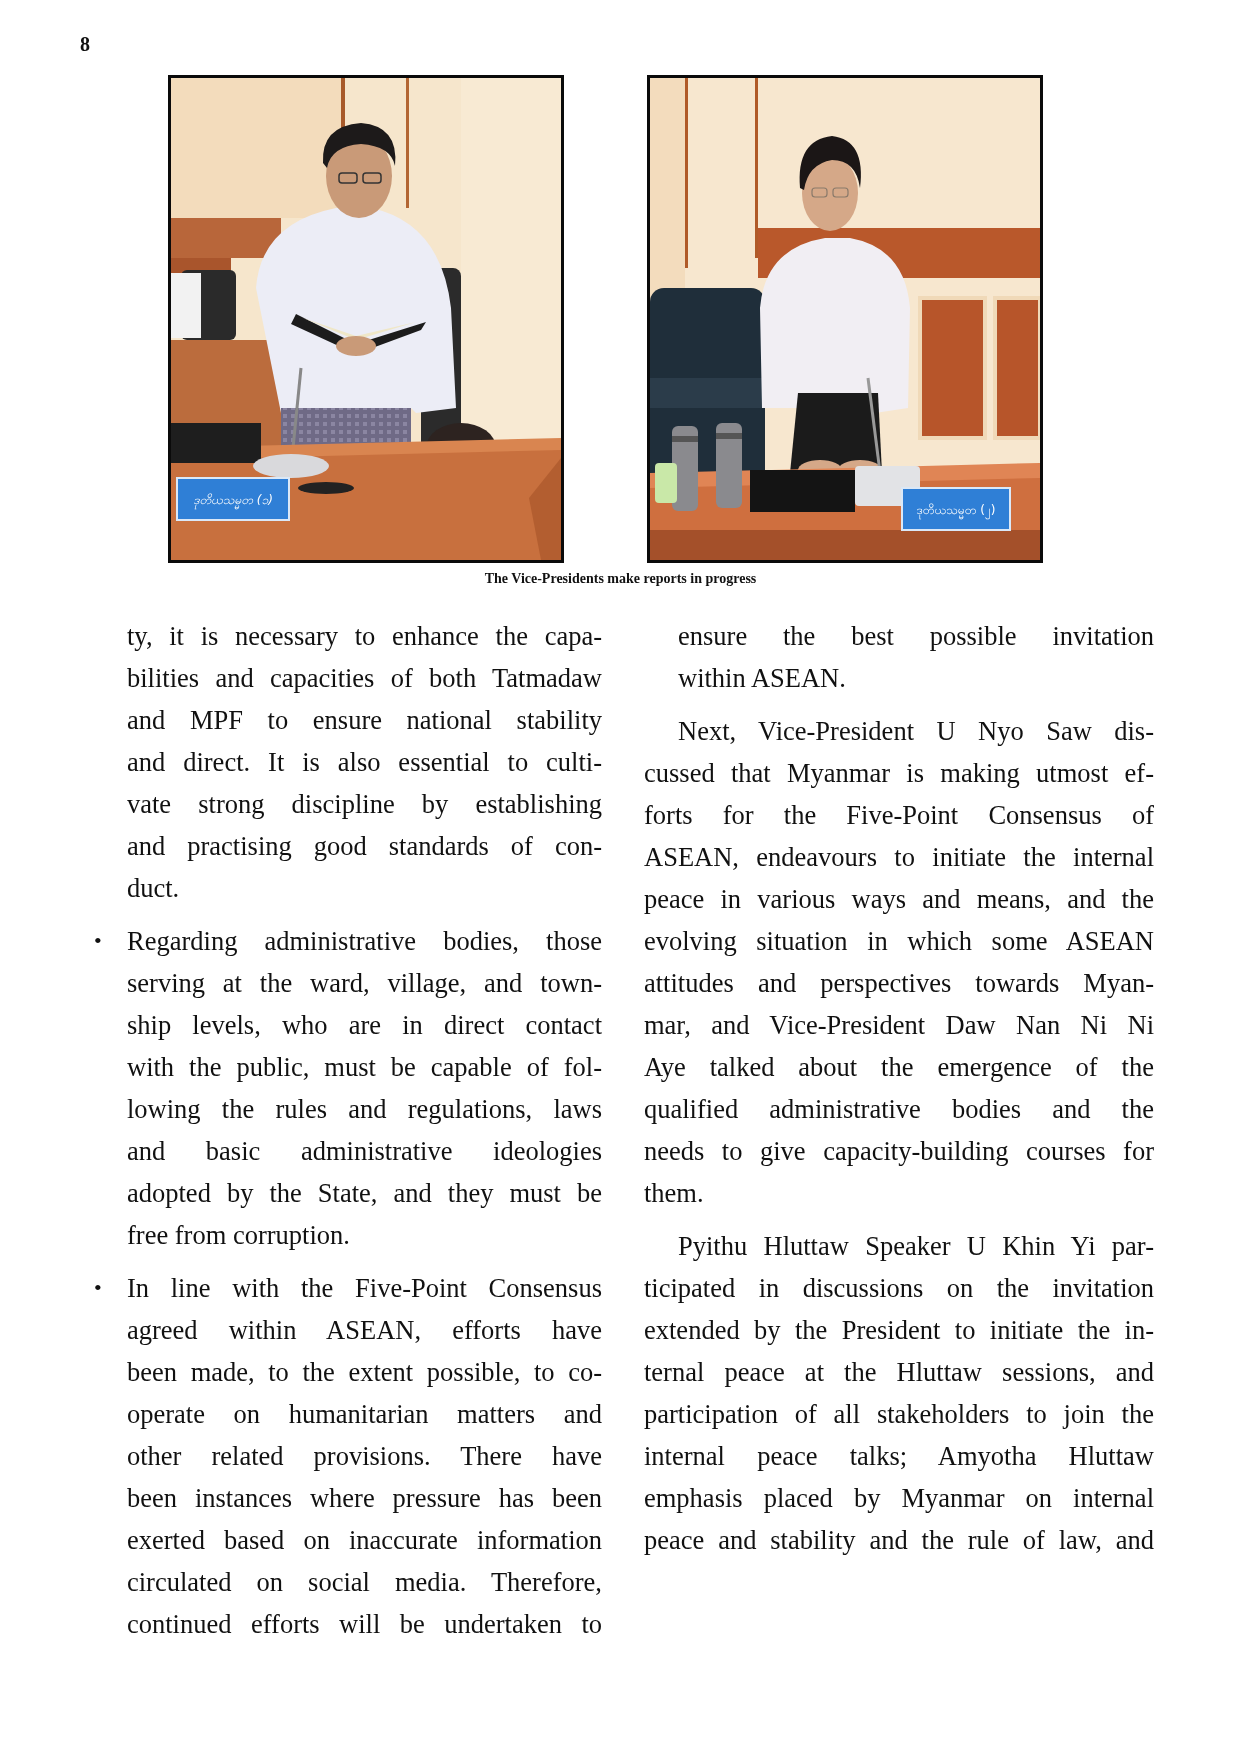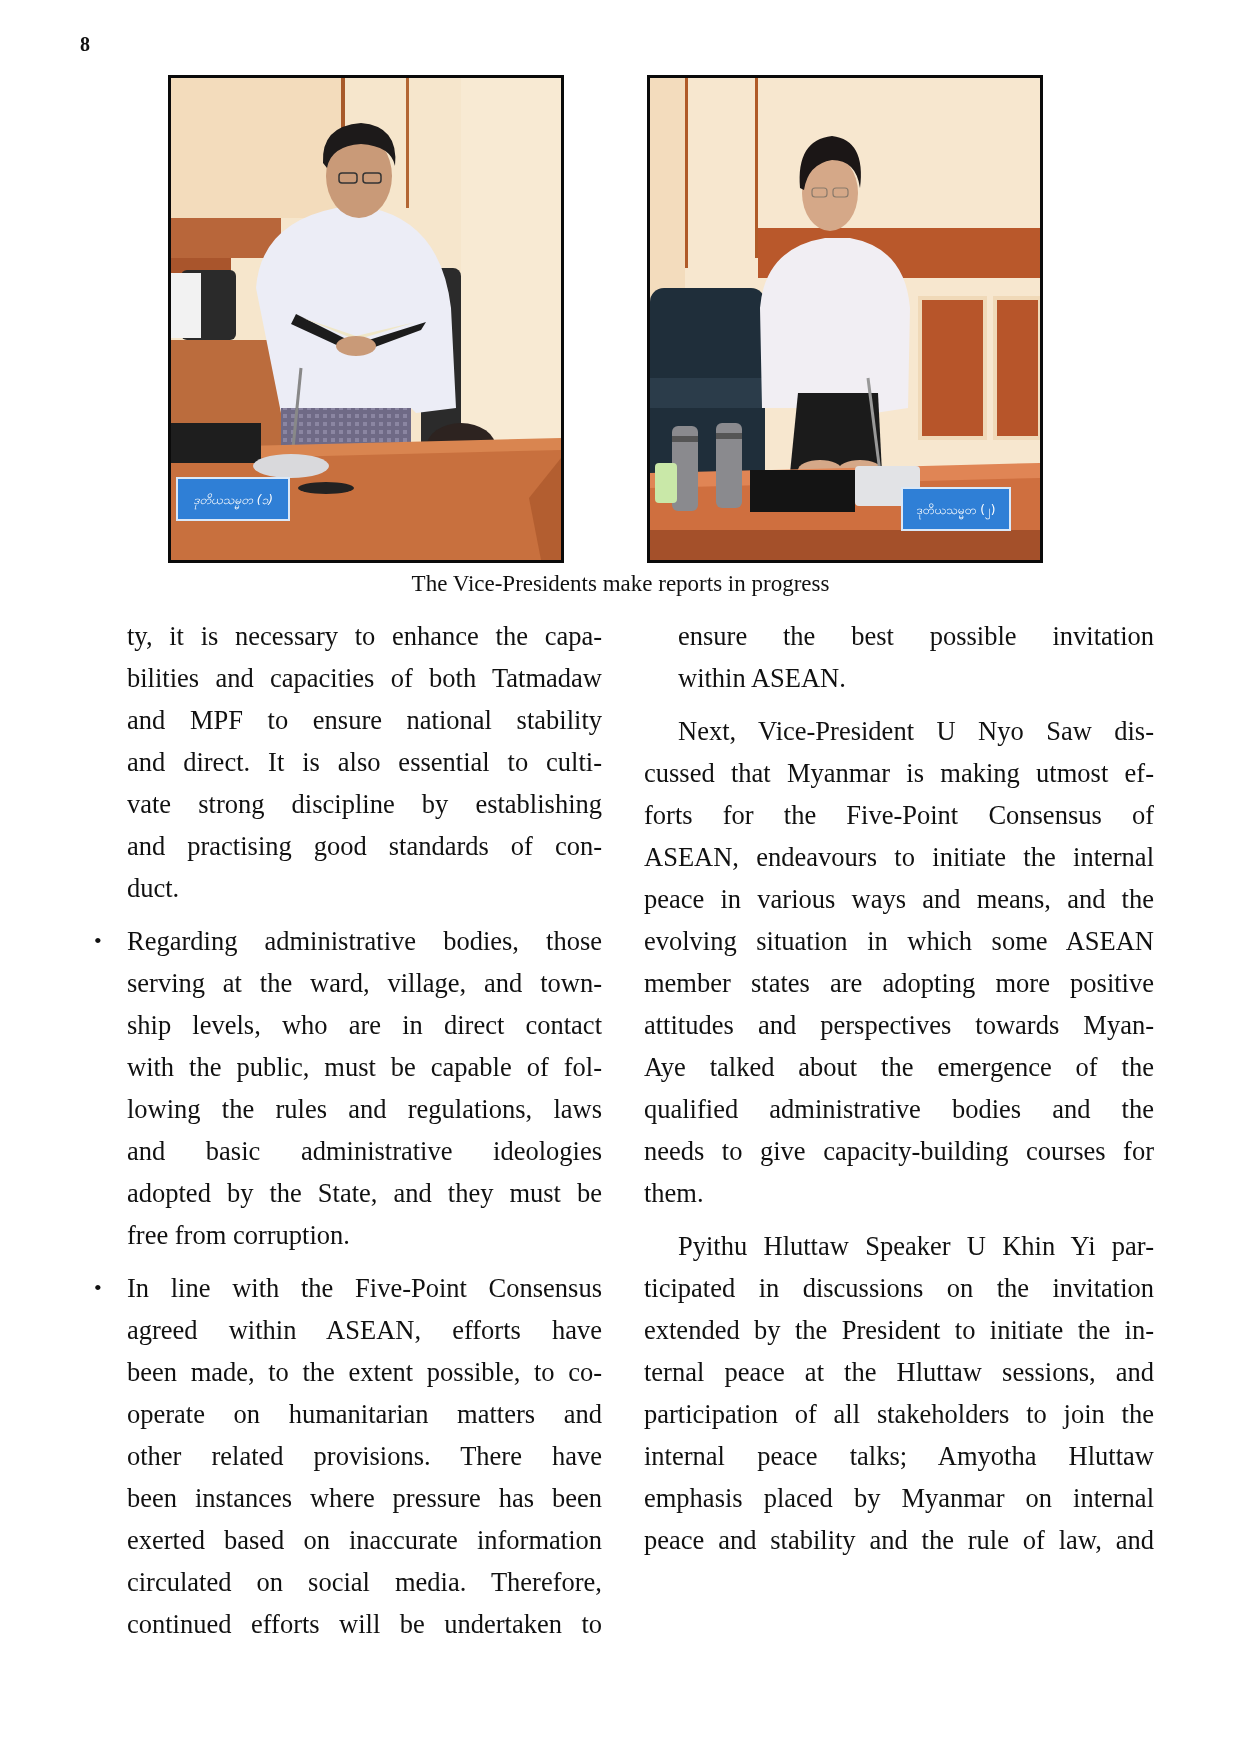--- a/index.html
+++ b/index.html
@@ -5,21 +5,21 @@
   html, body { margin: 0; padding: 0; background: #ffffff; }
   body { width: 1241px; height: 1755px; position: relative; overflow: hidden;
          font-family: "Liberation Serif", "DejaVu Serif", serif; color: #111; }
   .page-number { position: absolute; left: 80px; top: 33px; font-size: 20px; font-weight: bold; }
   .photo { position: absolute; top: 75px; width: 390px; height: 482px;
            border: 3px solid #0a0a0a; overflow: hidden; background: #f5e3c8; }
   .photo svg { display: block; width: 100%; height: 100%; }
   #photo-left { left: 168px; font-style: italic; }
   #photo-right { left: 647px; }
   .caption { position: absolute; top: 571px; left: 0; width: 1241px; text-align: center;
-             font-size: 23px; font-weight: normal; }
+             font-size: 14px; font-weight: bold; }
   .col { position: absolute; top: 615px; }
   #col-left { left: 127px; width: 475px; }
   #col-right { left: 644px; width: 510px; }
   .para { margin: 0 0 11px 0; font-size: 26.5px; line-height: 42px; }
   .line { display: block; text-align: justify; text-align-last: justify; white-space: nowrap; height: 42px; }
   .line.last { text-align-last: left; }
   .para.indent .line:first-child { padding-left: 34px; }
   .para.hang .line { padding-left: 34px; }
   .bullet-item { position: relative; }
   .bullet { position: absolute; left: -33px; top: 0; font-size: 22px; line-height: 42px; }
@@ -168,22 +168,22 @@
       <span class="line">ensure the best possible invitation</span>
       <span class="line last">within ASEAN.</span>
     </div>
   <div class="para indent">
       <span class="line">Next, Vice-President U Nyo Saw dis-</span>
       <span class="line">cussed that Myanmar is making utmost ef-</span>
       <span class="line">forts for the Five-Point Consensus of</span>
       <span class="line">ASEAN, endeavours to initiate the internal</span>
       <span class="line">peace in various ways and means, and the</span>
       <span class="line">evolving situation in which some ASEAN</span>
-      <span class="line">member states are adopting more positive</span>
       <span class="line">attitudes and perspectives towards Myan-</span>
+      <span class="line">mar, and Vice-President Daw Nan Ni Ni</span>
       <span class="line">Aye talked about the emergence of the</span>
       <span class="line">qualified administrative bodies and the</span>
       <span class="line">needs to give capacity-building courses for</span>
       <span class="line last">them.</span>
     </div>
   <div class="para indent">
       <span class="line">Pyithu Hluttaw Speaker U Khin Yi par-</span>
       <span class="line">ticipated in discussions on the invitation</span>
       <span class="line">extended by the President to initiate the in-</span>
       <span class="line">ternal peace at the Hluttaw sessions, and</span>

